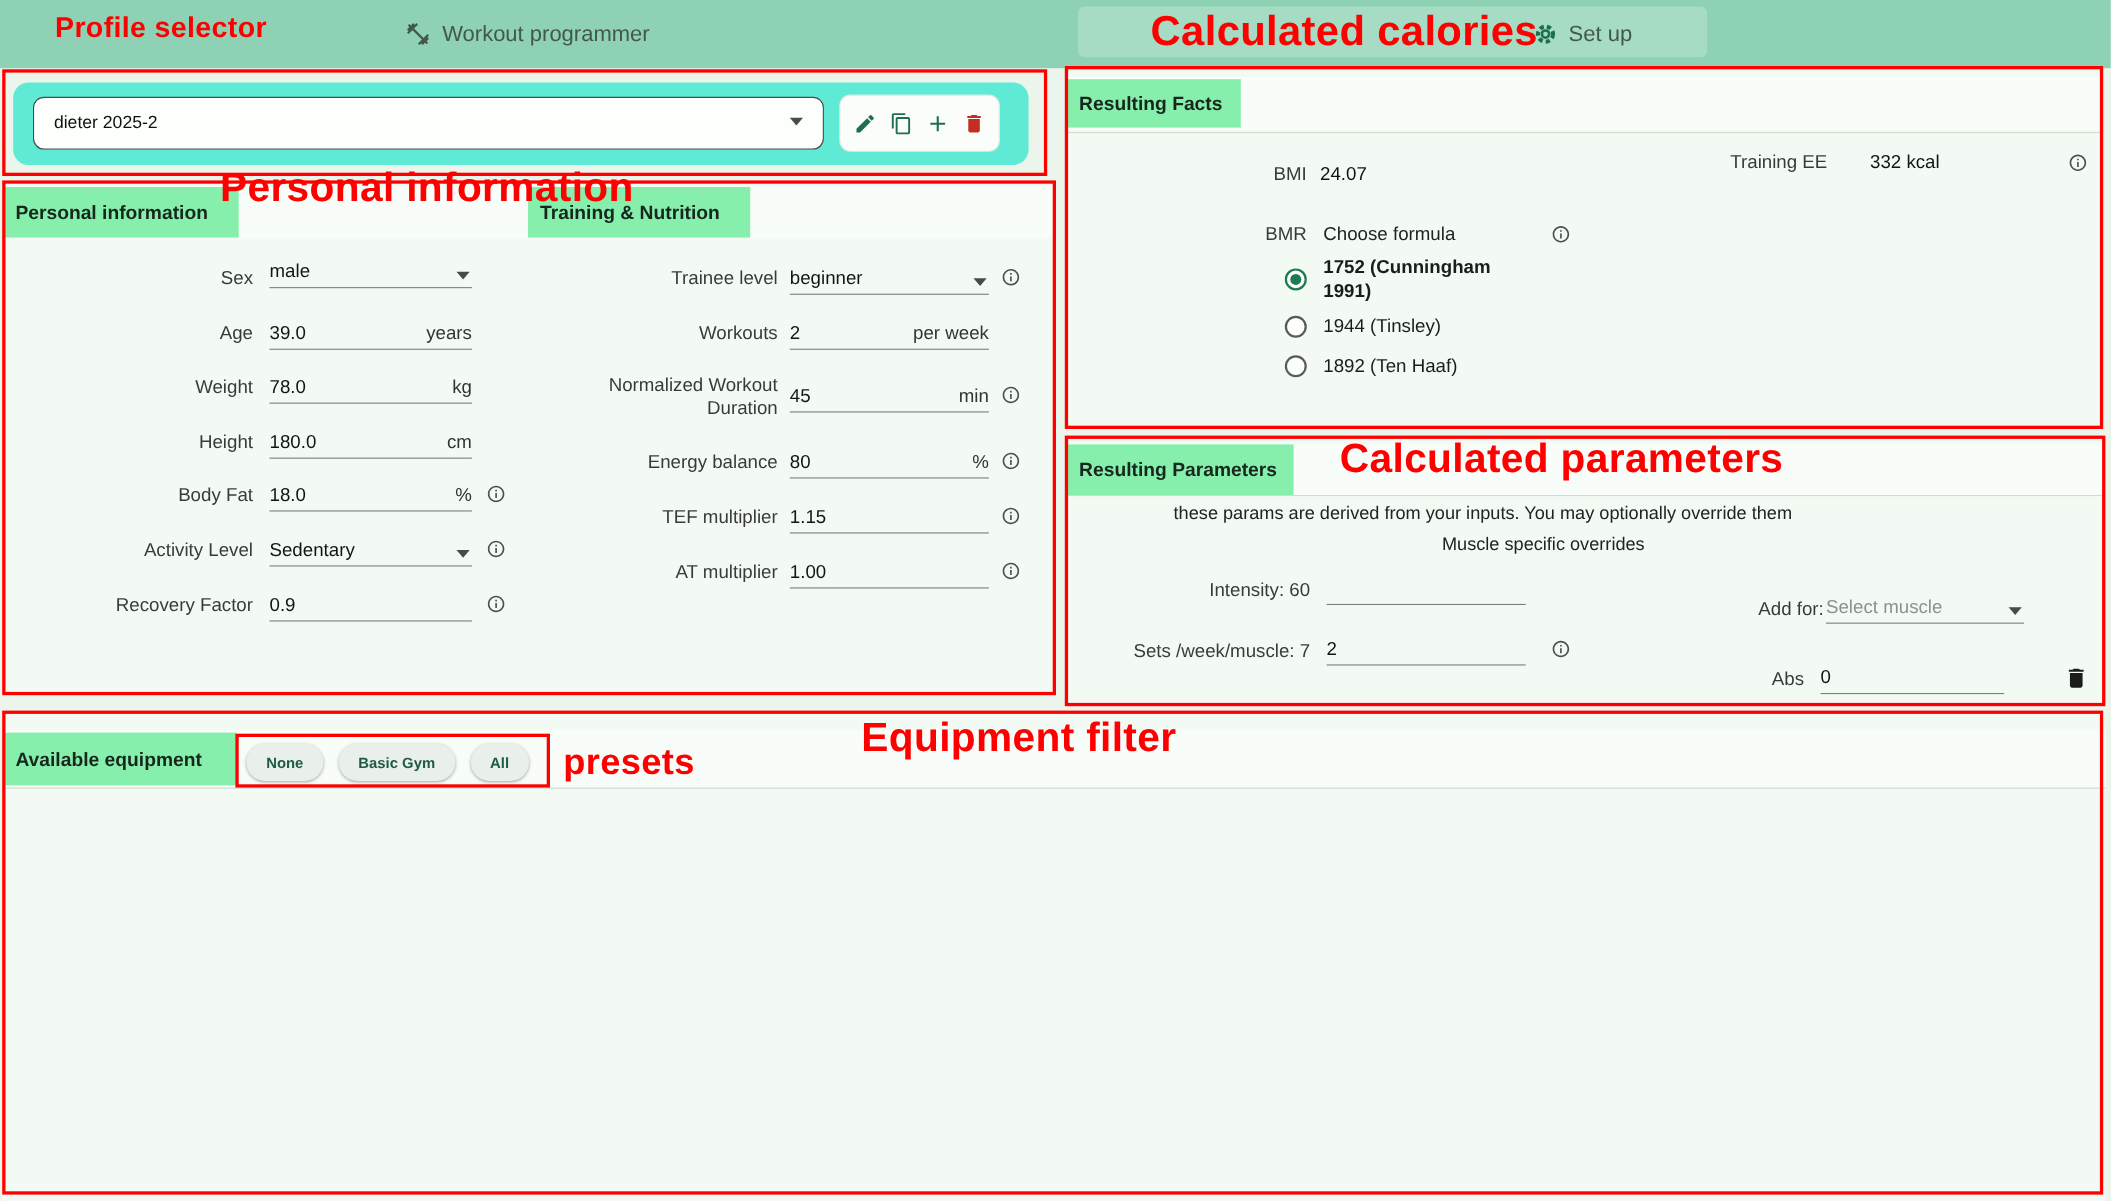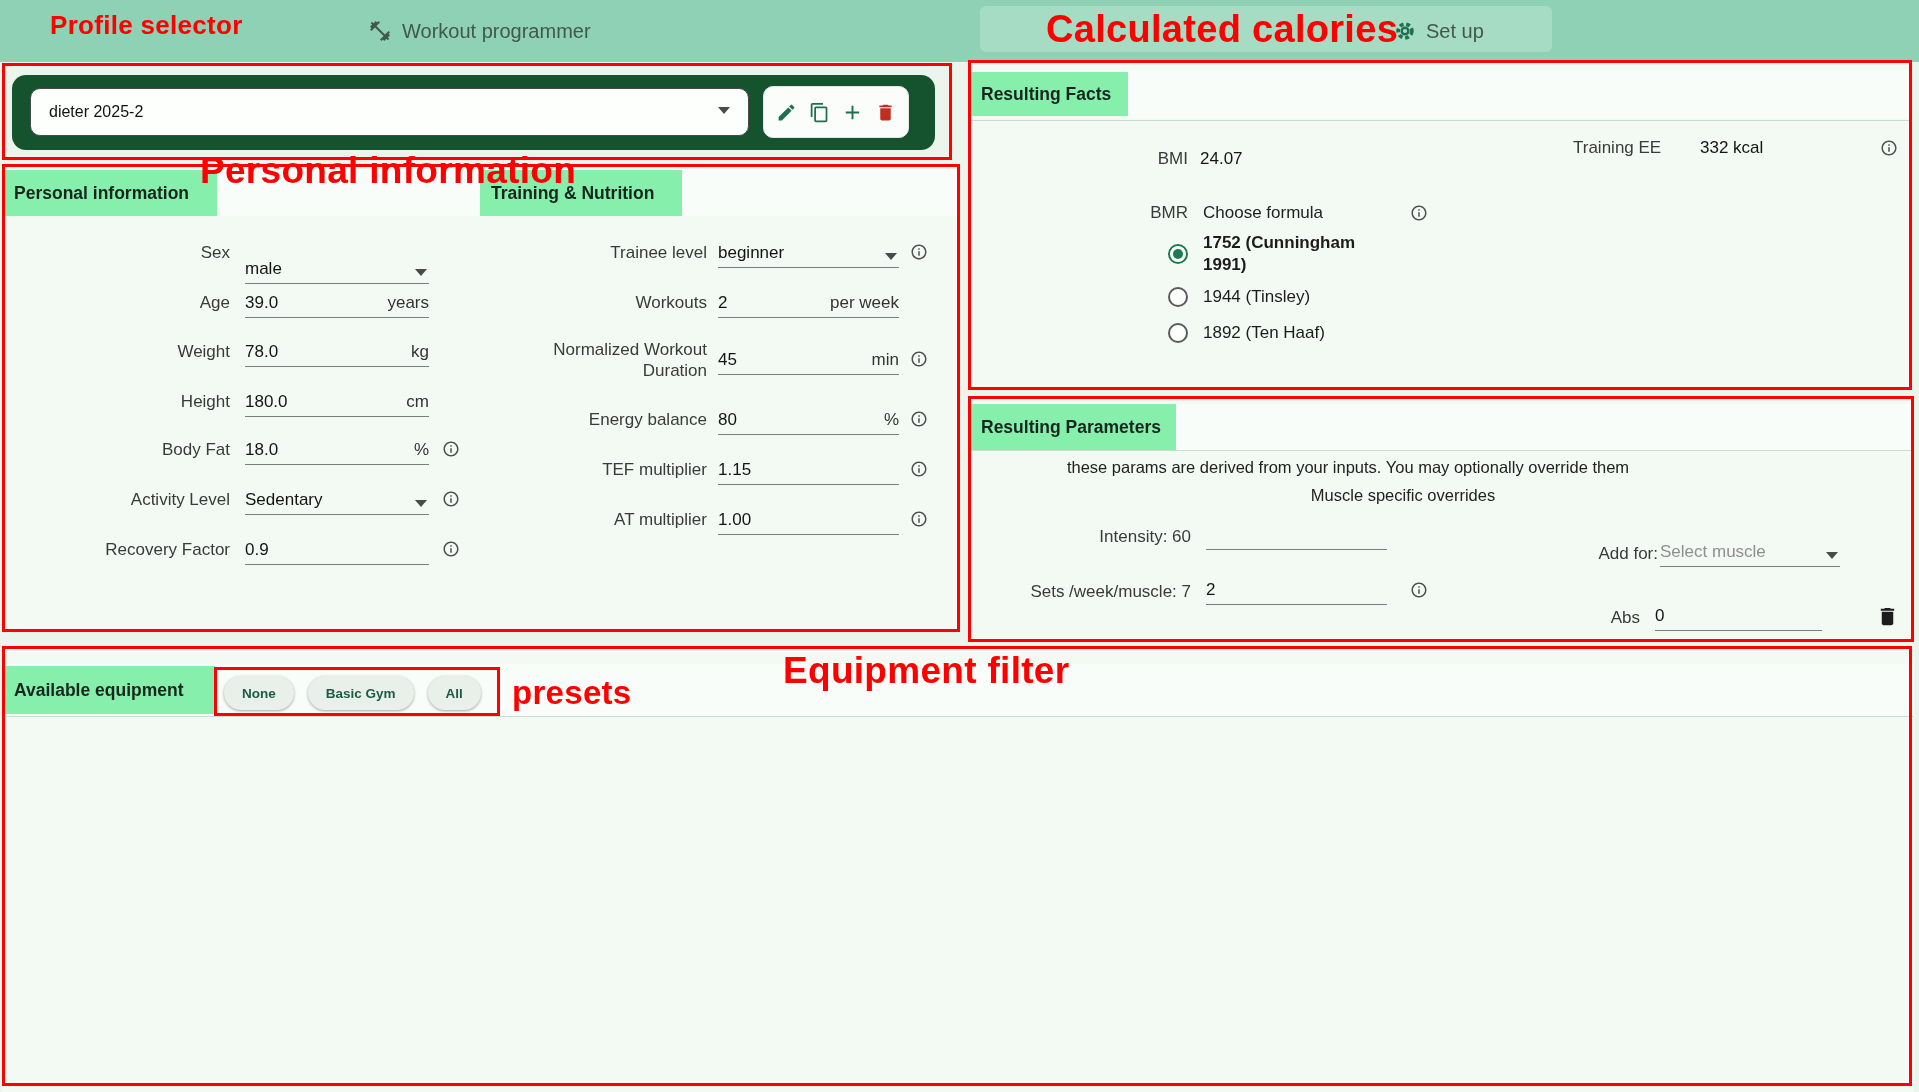--- a/index.html
+++ b/index.html
@@ -16,21 +16,21 @@
   
   .ann{color:#fe0000;font-weight:900;letter-spacing:.3px;white-space:nowrap;line-height:1;}
   .rbox{border:3px solid #fe0000;box-sizing:border-box;background:transparent;pointer-events:none;z-index:40;}
   
   .card{background:#f3faf3;}
   .hdrrow{background:#f9fdf9;}
   .tab{background:#86efac;display:flex;align-items:center;box-sizing:border-box;padding-left:11px;
        font-size:17.5px;font-weight:bold;color:#17271e;white-space:nowrap;}
   .divider{height:0;border-top:1.5px solid #ccdccf;}
   
-  #profile-box{left:12px;top:75px;width:923px;height:75px;background:#14532d;border-radius:14px;}
+  #profile-box{left:12px;top:75px;width:923px;height:75px;background:#5eead4;border-radius:14px;}
   #profile-select{left:30px;top:88px;width:719px;height:48px;background:#fcfffc;border:1.5px solid #4a4a4a;
       border-radius:10px;box-sizing:border-box;display:flex;align-items:center;padding:0 16px 0 18px;
       font-size:16px;color:#111;cursor:pointer;}
   #profile-actions{left:763px;top:86px;width:146px;height:52px;background:#fafdfa;border:1px solid #e3e8e3;
       border-radius:10px;box-sizing:border-box;display:flex;align-items:center;justify-content:space-around;padding:0 6px;}
   .iconbtn{width:26px;height:26px;display:flex;align-items:center;justify-content:center;cursor:pointer;}
   
   .flabel{font-size:17px;color:#3a3a3a;display:flex;align-items:center;justify-content:flex-end;text-align:right;line-height:1.25;}
   .fwrap{border-bottom:1.5px solid #7d7d7d;box-sizing:border-box;display:flex;align-items:flex-end;
          padding-bottom:4px;font-size:17px;color:#141414;}
@@ -78,20 +78,21 @@
             <circle cx="12" cy="12" r="3.6" fill="none" stroke="#1e6e50" stroke-width="2.6"></circle>
           </svg>
       </span>
       <span>Set up</span>
     </div>
   </div>
 
   <div class="abs ann" style="left:30px;top:12px;font-size:26px;z-index:50;margin-left:20px;">Profile selector</div>
   <div class="abs ann" style="left:1046px;top:10px;font-size:38px;z-index:50;">Calculated calories</div>
   <div class="abs ann" style="left:200px;top:152px;font-size:37px;z-index:50;">Personal information</div>
+  <div class="abs ann" style="left:1218px;top:398px;font-size:37px;z-index:50;">Calculated parameters</div>
   <div class="abs ann" style="left:783px;top:652px;font-size:37px;z-index:50;">Equipment filter</div>
   <div class="abs ann" style="left:512px;top:676px;font-size:33px;z-index:50;">presets</div>
 
   <div class="abs rbox" style="left:2px;top:63px;width:950px;height:97px;"></div>
   <div class="abs rbox" style="left:2px;top:164px;width:958px;height:468px;"></div>
   <div class="abs rbox" style="left:968px;top:60px;width:944px;height:330px;"></div>
   <div class="abs rbox" style="left:968px;top:396px;width:946px;height:246px;"></div>
   <div class="abs rbox" style="left:2px;top:646px;width:1910px;height:440px;"></div>
   <div class="abs rbox" style="left:214px;top:667px;width:286px;height:49px;"></div>
 
@@ -127,21 +128,21 @@
   <div class="abs card" style="left:2px;top:164px;width:958px;height:468px;">
     <div class="abs hdrrow" style="left:0;top:6px;width:958px;height:46px;"></div>
     <div class="abs tab" style="left:1px;top:6px;width:214px;height:46px;">
       <span>Personal information</span>
     </div>
     <div class="abs tab" style="left:478px;top:6px;width:202px;height:46px;">
       <span>Training &amp; Nutrition</span>
     </div>
     <div id="left-fields">
         <div class="abs flabel" style="left: 28px; top: 61px; width: 200px; height: 56px;">Sex</div>
-        <div class="abs fwrap" style="left: 243px; top: 90px; width: 184px; height: 30px; cursor: pointer;">
+        <div class="abs fwrap" style="left: 243px; top: 68px; width: 184px; height: 30px; cursor: pointer;">
           <span class="fval">male</span>
           <span class="caret"></span>
         </div>
         <div class="abs flabel" style="left: 28px; top: 111px; width: 200px; height: 56px;">Age</div>
         <div class="abs fwrap" style="left: 243px; top: 124px; width: 184px; height: 30px;">
           <span class="fval">39.0</span>
           <span class="funit">years</span>
         </div>
         <div class="abs flabel" style="left: 28px; top: 160px; width: 200px; height: 56px;">Weight</div>
         <div class="abs fwrap" style="left: 243px; top: 173px; width: 184px; height: 30px;">

